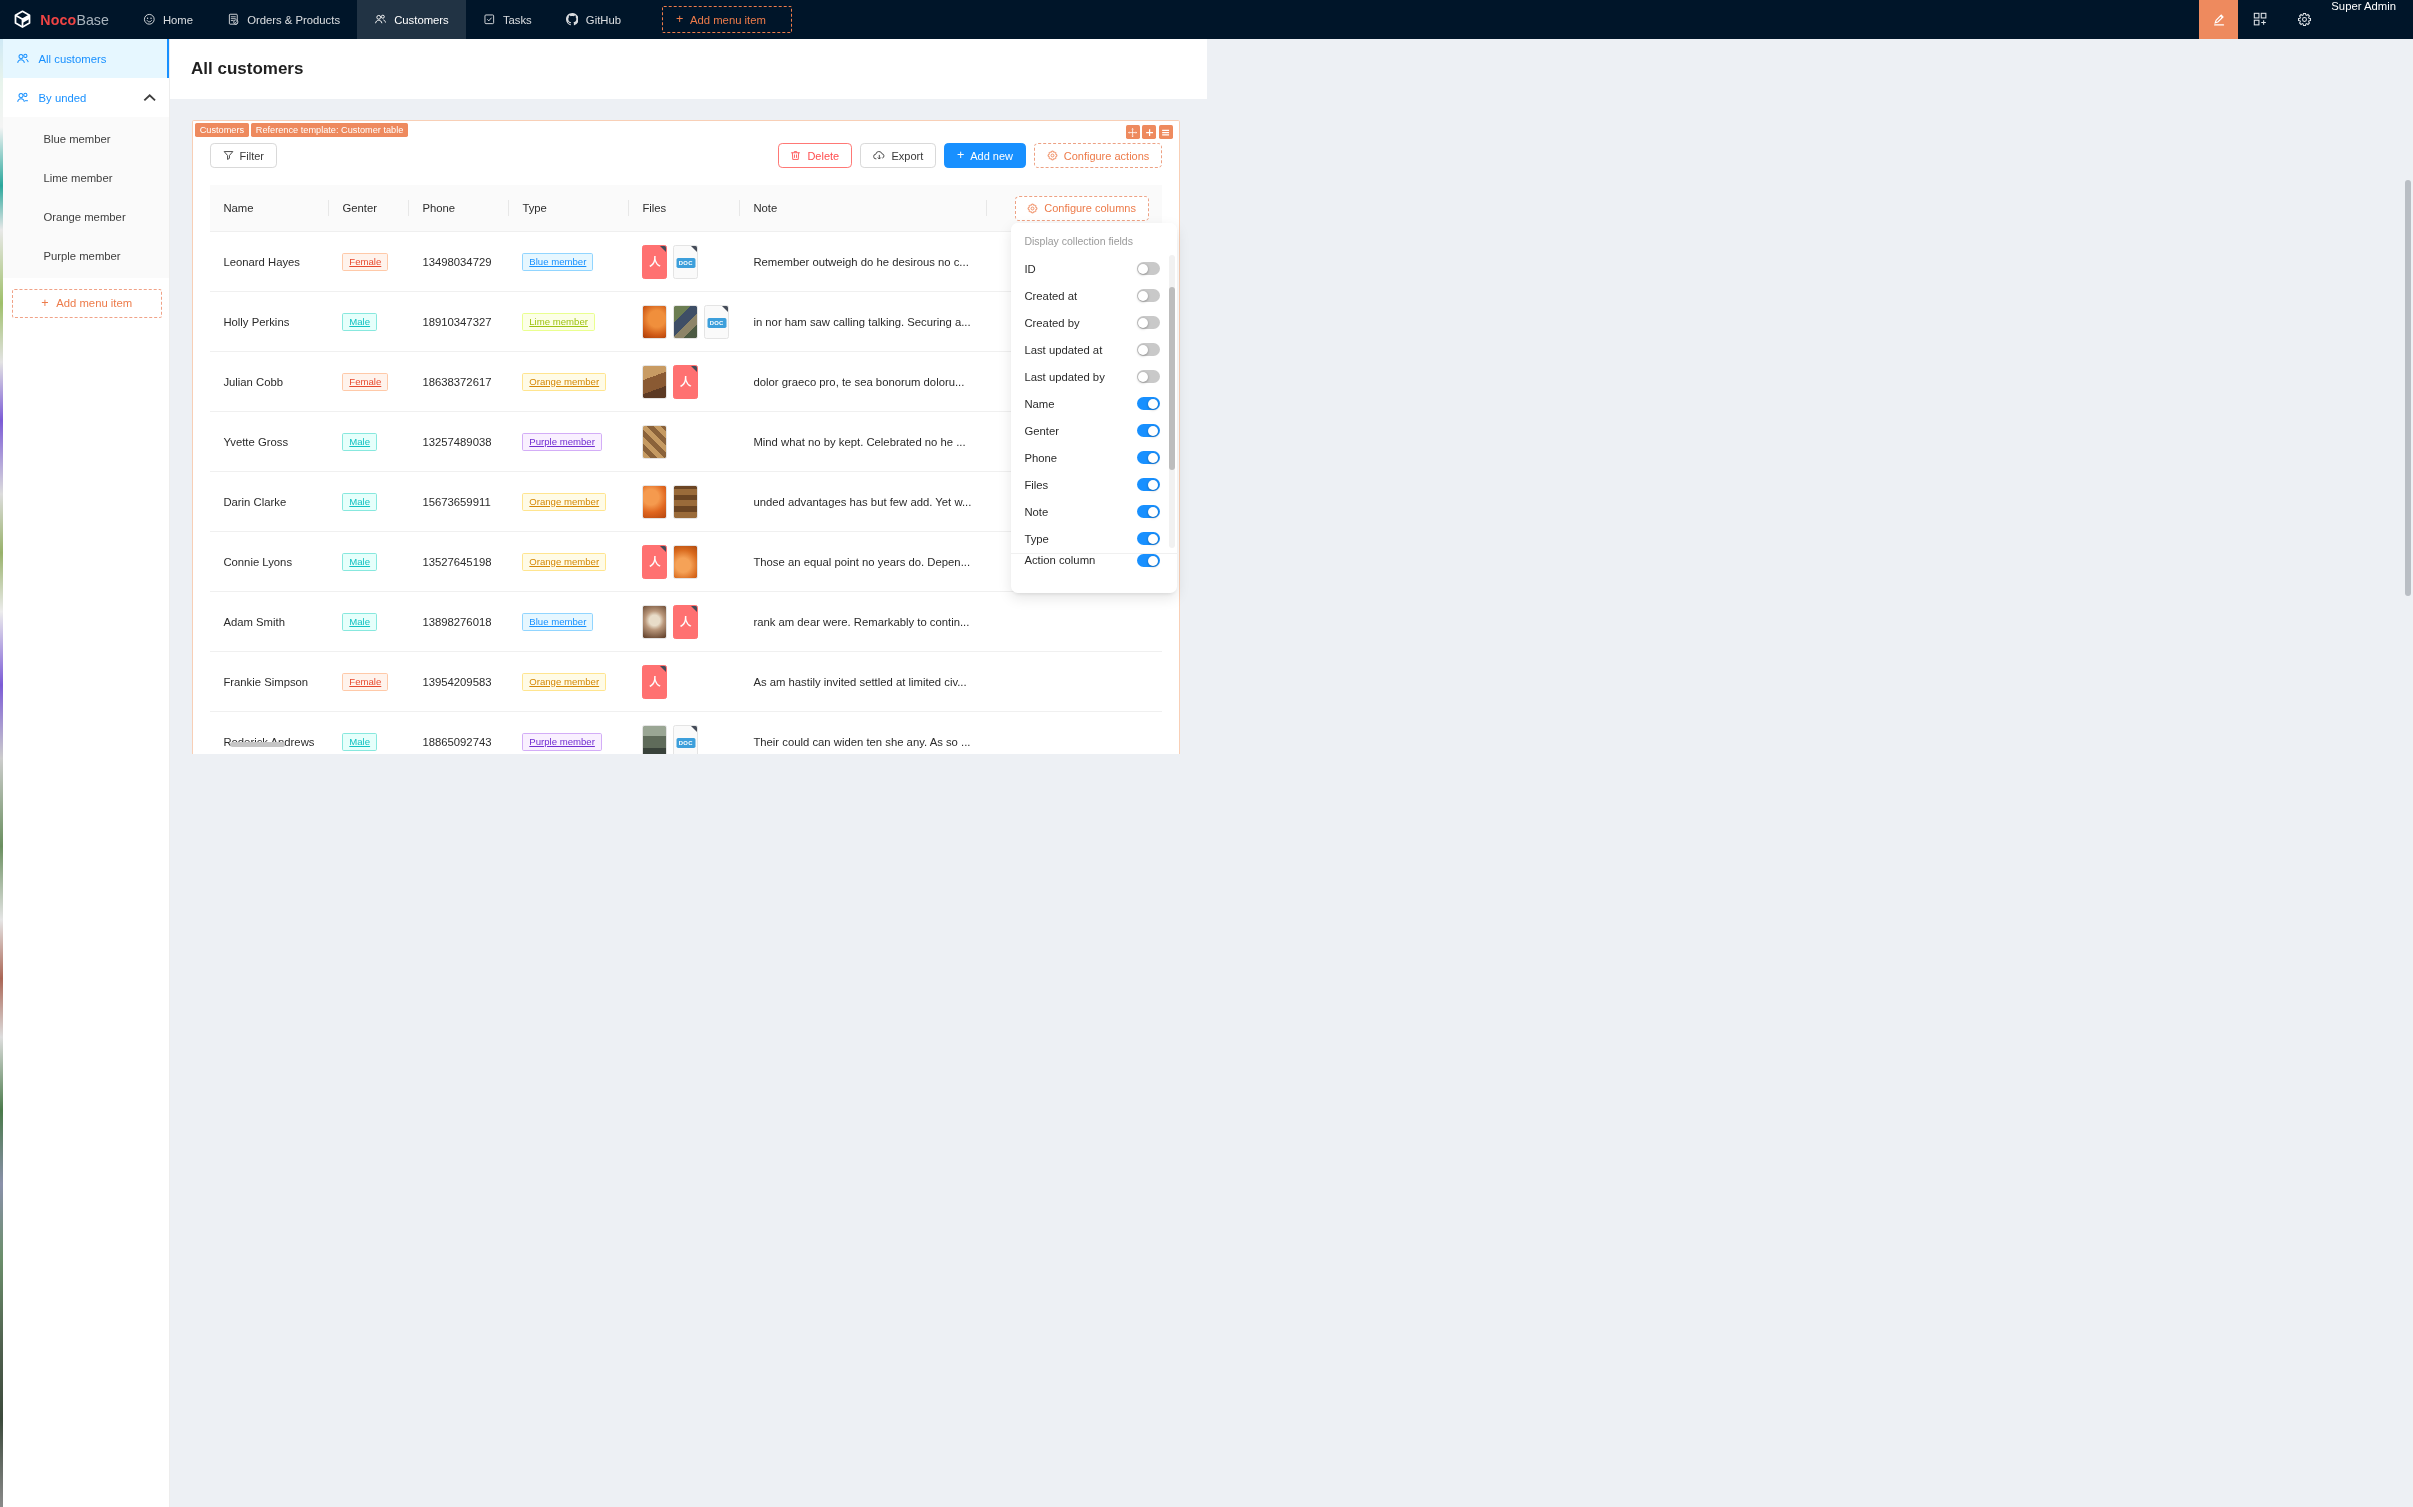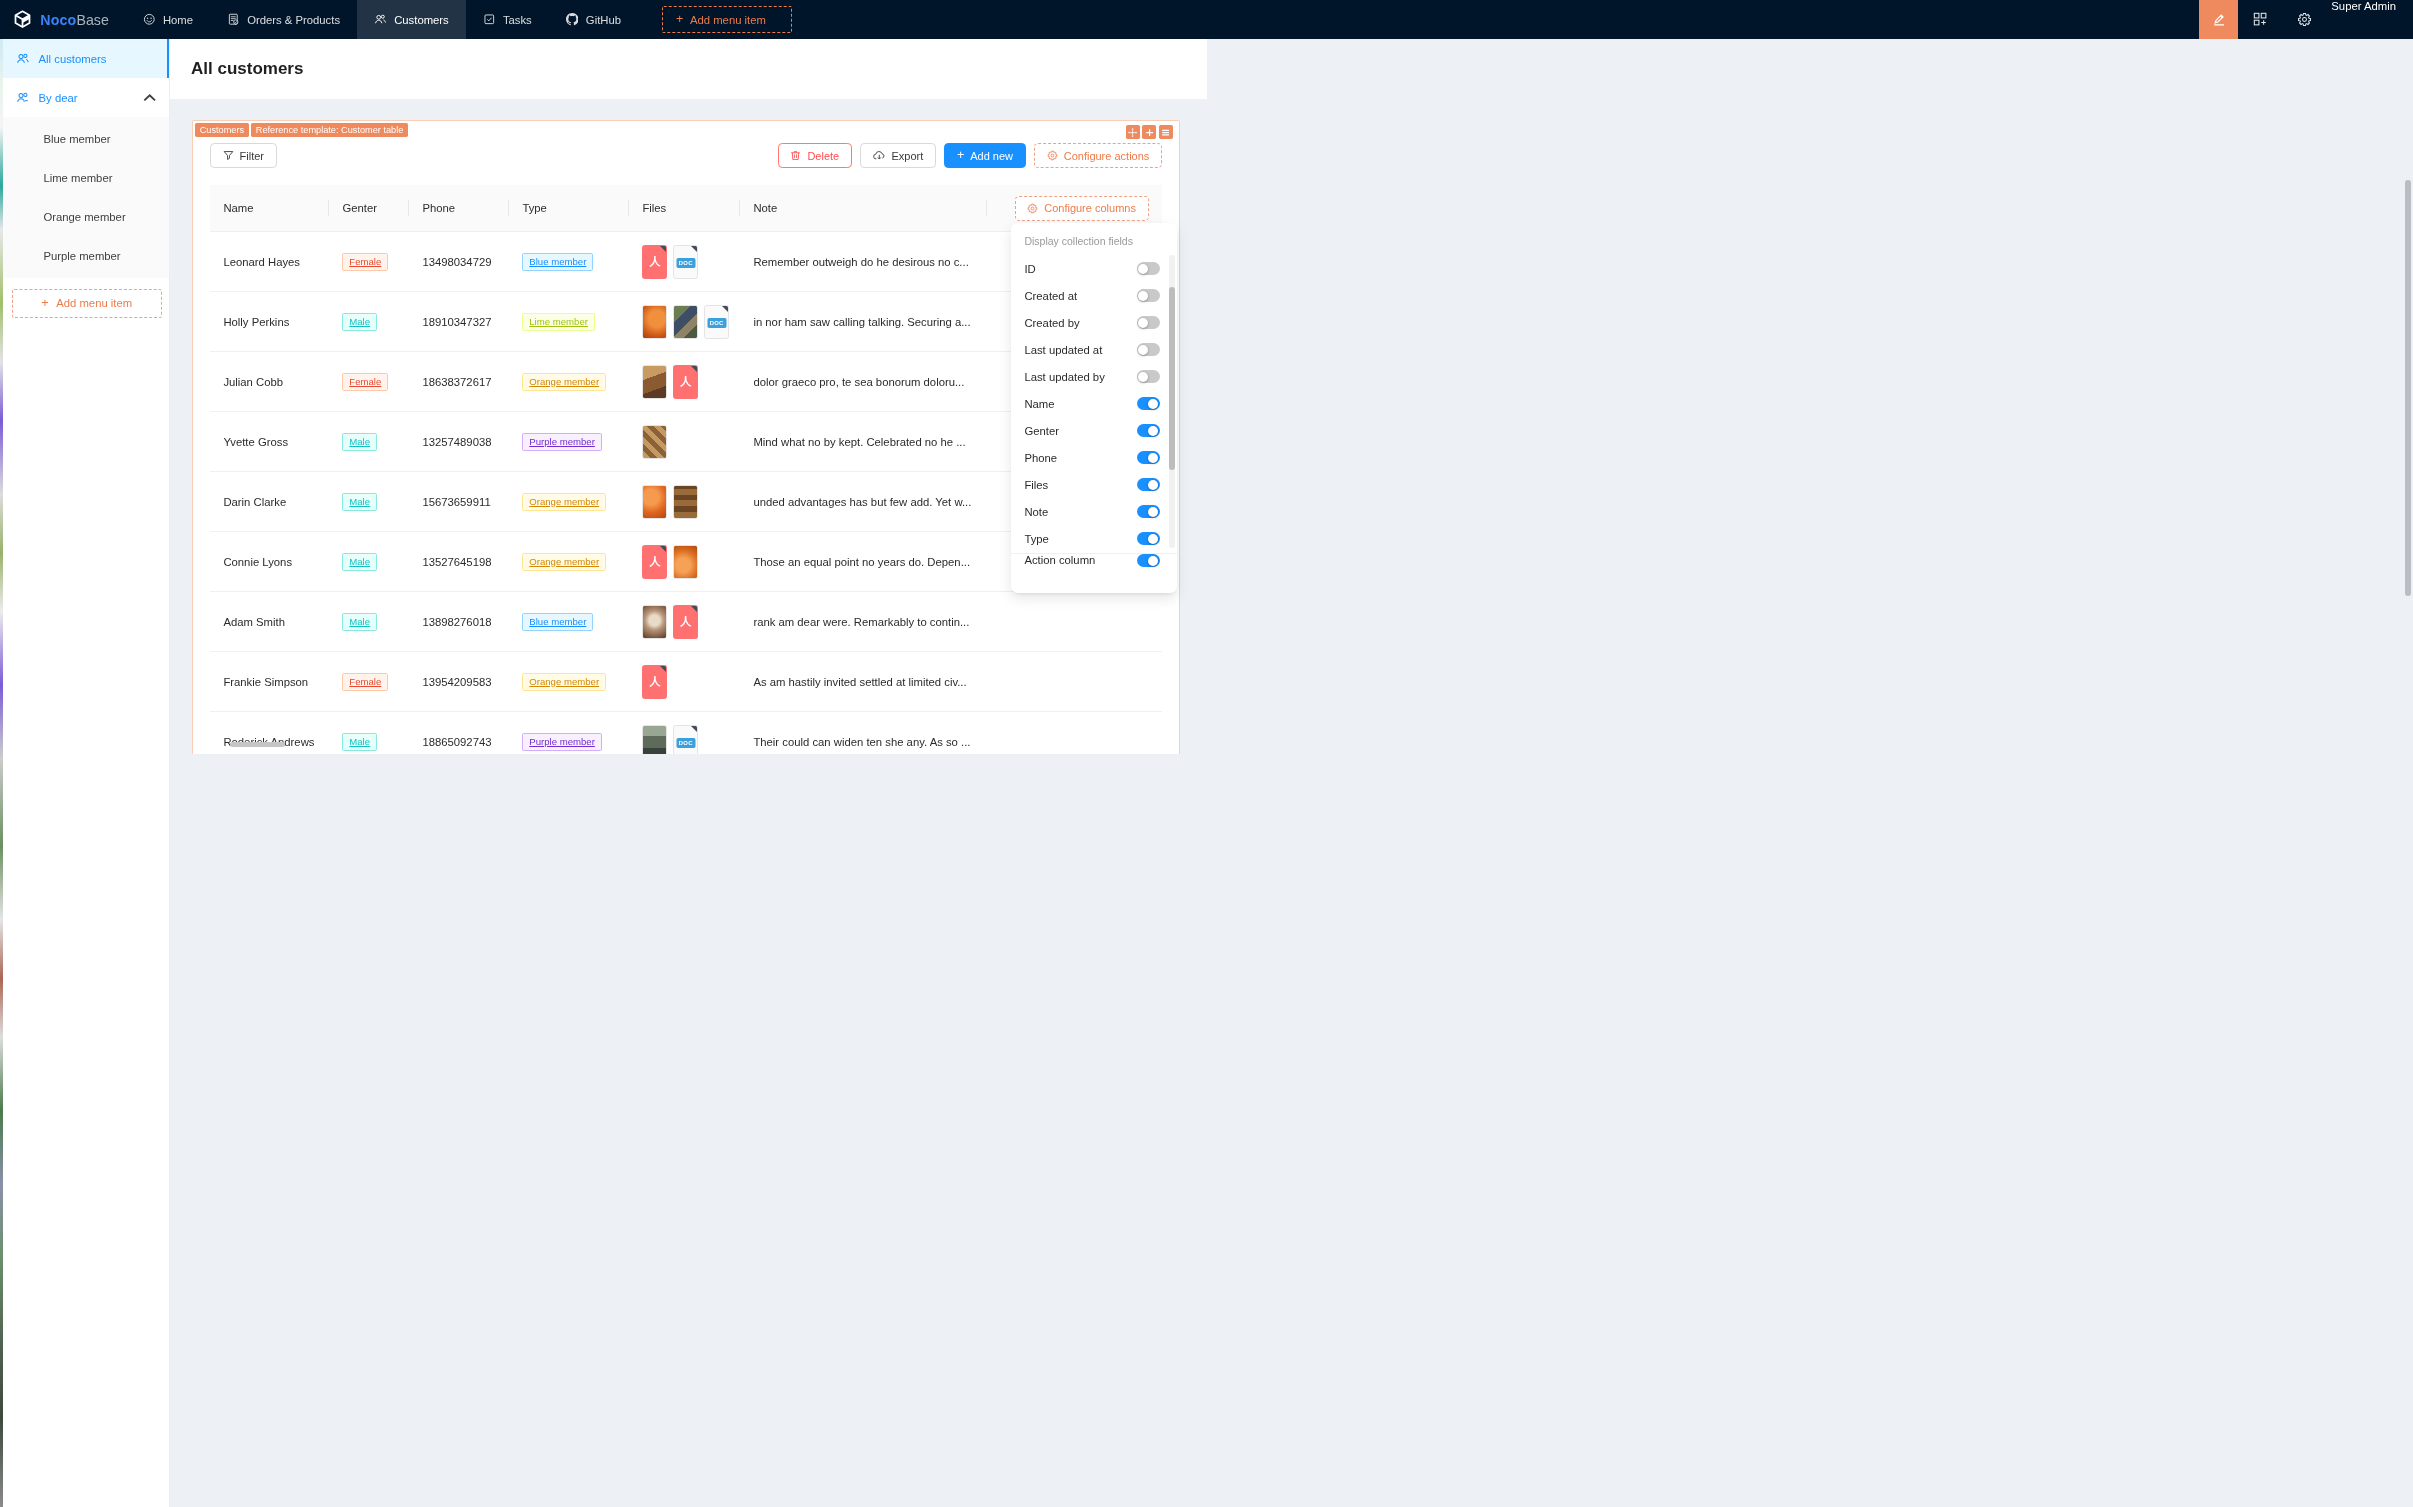--- a/index.html
+++ b/index.html
@@ -3,21 +3,21 @@
 <meta charset="utf-8">
 <style>
   * { margin:0; padding:0; box-sizing:border-box; }
   html,body { width:1207px; height:754px; overflow:hidden; }
   body { font-family:"Liberation Sans", sans-serif; background:#edf0f4; position:relative; }
   svg { display:block; }
 
   
   .navbar { position:fixed; top:0; left:0; right:0; height:39px; background:#001529; display:flex; align-items:center; z-index:50; color:#fff; }
   .logo { display:flex; align-items:center; gap:7.5px; padding:0 17px 0 11.7px; }
-  .logo-bold { font-size:14.2px; font-weight:700; color:#3b82f6; letter-spacing:0.2px;text-align:right; }
+  .logo-bold { font-size:14.2px; font-weight:700; color:#ef4444; letter-spacing:0.2px;text-align:right; }
   .logo-light { font-size:14.2px; font-weight:300; color:#a9b4bd; }
   .nav-menu { display:flex; height:100%; align-items:stretch; }
   .nav-item { display:flex; align-items:center; gap:7.5px; padding:0 17px; font-size:11.3px; color:rgba(255,255,255,.85); cursor:pointer; }
   .nav-item.active { background:rgba(255,255,255,.13); color:#fff; }
   .nav-item svg { width:12.6px; height:12.6px; }
   .nav-add { margin-left:23.5px; display:flex; align-items:center; gap:6.7px; background:transparent; border:0.8px dashed #ed7b4a; color:#ed7b4a; height:27px; padding:0 25px 0 13.4px; font-size:11.3px; border-radius:1.7px; cursor:pointer; font-family:inherit; }
   .nav-right { margin-left:auto; display:flex; align-items:flex-start; height:100%; }
   .designer-btn { width:39px; height:39px; background:#ee8a5e; display:flex; align-items:center; justify-content:center; cursor:pointer; }
   .icon-btn { width:44px; height:39px; display:flex; align-items:center; justify-content:center; color:#dfe4e8; cursor:pointer; }
   .user-name { font-size:11.3px; color:#fff; padding:0 17px 0 5px; cursor:pointer; }
@@ -230,21 +230,21 @@
   </div>
   <div class="side-item parent">
     <span>
       <svg viewBox="0 0 16 16" fill="none" stroke="currentColor" stroke-width="1.2">
           <circle cx="6" cy="5.5" r="2.4"></circle>
           <path d="M2 13c.4-2.5 2-3.8 4-3.8s3.6 1.3 4 3.8"></path>
           <circle cx="11.2" cy="4.7" r="1.9"></circle>
           <path d="M10.8 11.6h3.4"></path>
         </svg>
     </span>
-    <span>By dear</span>
+    <span>By unded</span>
     <span class="chev">
       <svg width="9.2" height="5.9" viewBox="0 0 10 6" fill="none" stroke="#3d3d3d" stroke-width="1.4">
           <path d="M1 5l4-3.8L9 5"></path>
         </svg>
     </span>
   </div>
   <div class="side-sub" id="sideSub">
       <div class="sub-item">Blue member</div>
       <div class="sub-item">Lime member</div>
       <div class="sub-item">Orange member</div>

